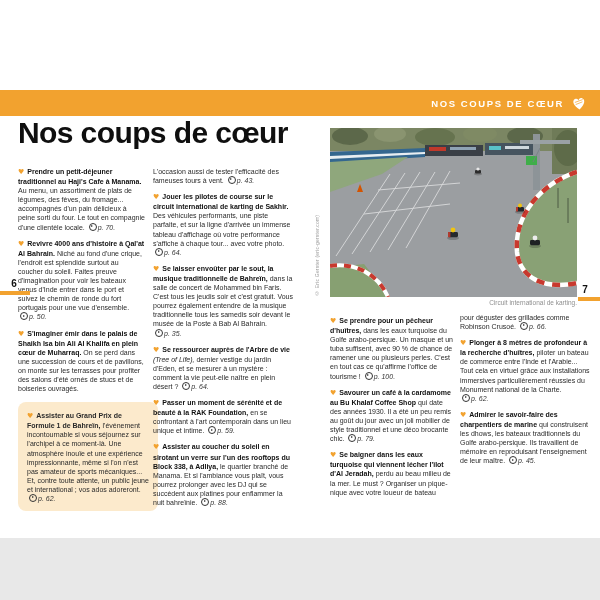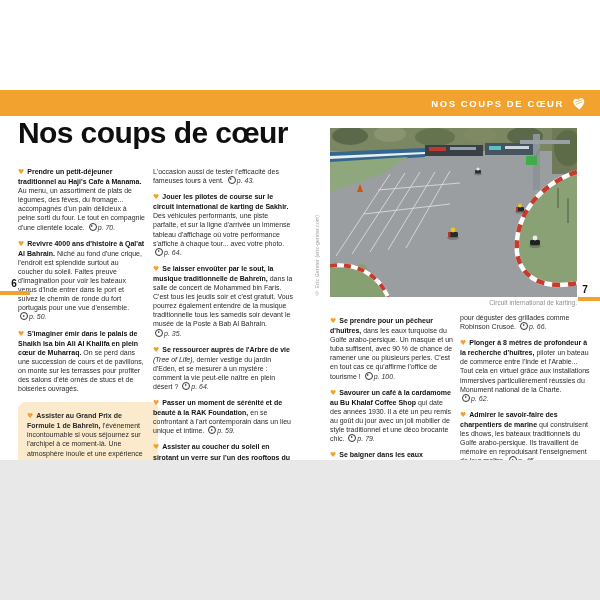--- a/index.html
+++ b/index.html
@@ -1,16 +1,16 @@
 <!DOCTYPE html>
 <html><head>
 <meta charset="utf-8">
 <style>
   html,body{margin:0;padding:0;background:#e8e8e8;}
-  .spread{position:relative;width:600px;height:460px;background:#ffffff;overflow:hidden;
+  .spread{position:relative;width:600px;height:538px;background:#ffffff;overflow:hidden;
           font-family:"Liberation Sans","DejaVu Sans",sans-serif;color:#222;}
   
   .band{position:absolute;left:0;top:90px;width:600px;height:26px;background:#F2A22F;
         display:flex;align-items:center;justify-content:flex-end;padding-right:13px;box-sizing:border-box;}
   .band-label{color:#fff;font-size:9.5px;letter-spacing:1.6px;font-weight:bold;margin-right:7px;}
   .band-heart{width:16px;height:15px;transform:rotate(-6deg);}
   
   .title{position:absolute;left:18px;top:116px;font-size:30px;font-weight:bold;color:#0f0f0f;
          letter-spacing:-0.6px;}
   

